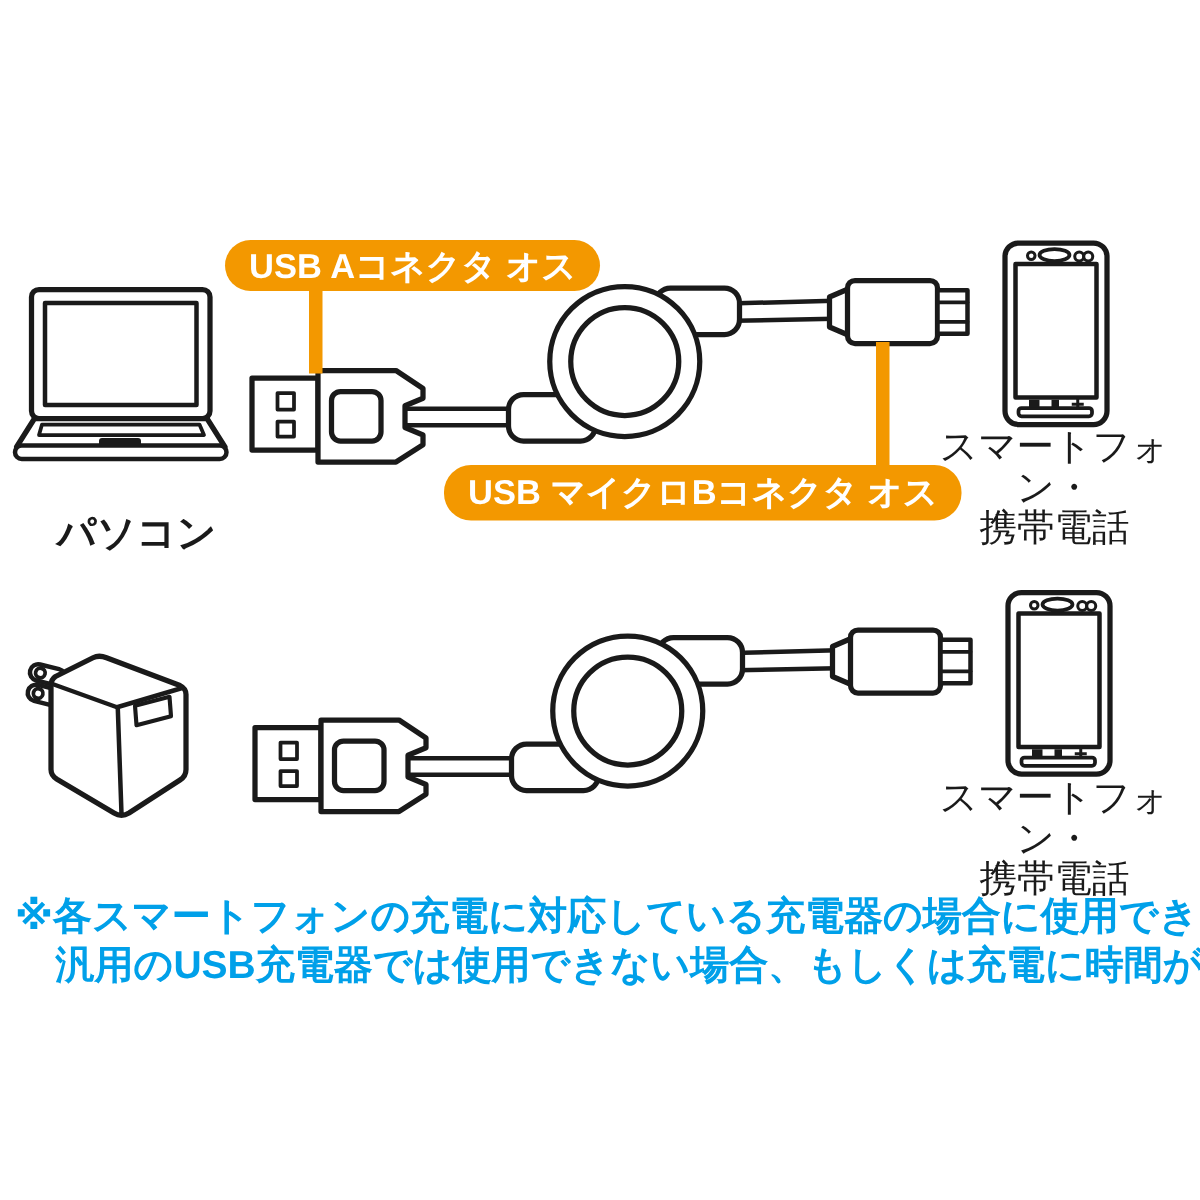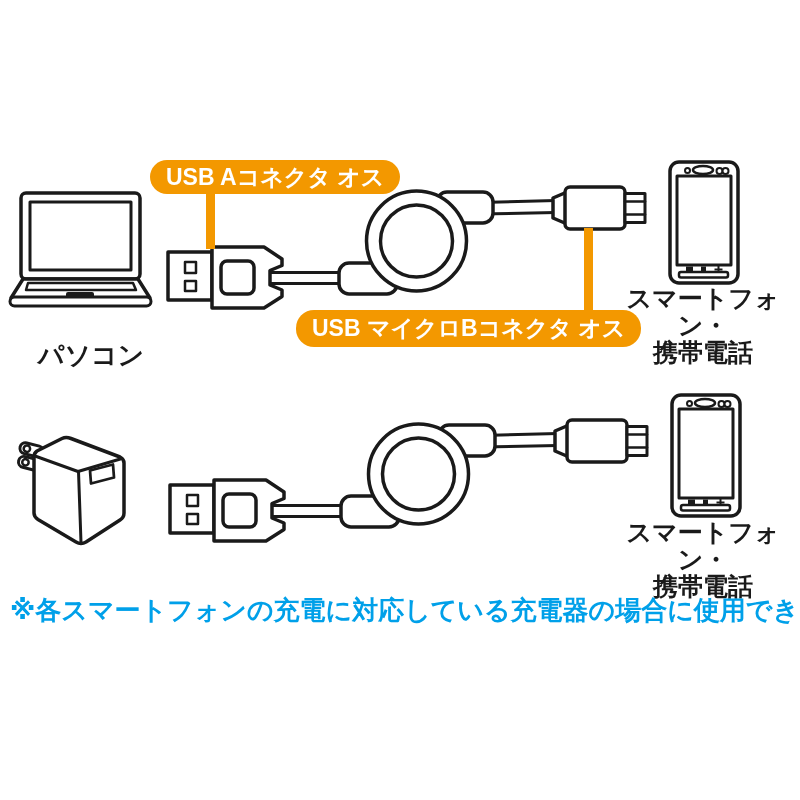--- a/index.html
+++ b/index.html
@@ -14,21 +14,21 @@
   .pill{
     position:absolute;background:#F39800;color:#fff;font-weight:bold;font-size:23px;
     height:34px;line-height:34px;border-radius:18px;padding:0 16px;white-space:nowrap;
     display:flex;align-items:center;justify-content:center;
   }
   #pill-a{left:150px;top:160px;}
   #pill-b{left:296px;top:310px;height:37px;line-height:37px;}
   .blabel{position:absolute;font-weight:bold;color:#1a1a1a;white-space:nowrap;margin-top:31px;}
   #lbl-pc{left:18px;top:307px;width:146px;text-align:center;font-size:26px;}
   .phone-label{position:absolute;left:607px;width:192px;text-align:center;
-    font-weight:bold;font-size:25px;line-height:27px;color:#1a1a1a;}
+    font-weight:normal;font-size:25px;line-height:27px;color:#1a1a1a;}
   #lbl-phone-top{top:285px;}
   #lbl-phone-bottom{top:519px;}
   #lbl-charger{left:14px;top:543px;font-size:28px;}
   #lbl-charger .mark{color:#00A0E9;}
   .footnote{
     position:absolute;left:10px;top:594px;width:786px;
     color:#00A0E9;font-weight:bold;font-size:26px;line-height:33px;white-space:nowrap;
   }
   .footnote .indent{margin-left:27px;}
 </style>
@@ -125,15 +125,16 @@
   </div>
 
 
   <div class="phone-label" id="lbl-phone-bottom">
     <div>スマートフォン・</div>
     <div>携帯電話</div>
   </div>
 
   <div class="footnote">
     <div>※各スマートフォンの充電に対応している充電器の場合に使用できます。</div>
+    <div class="indent">汎用のUSB充電器では使用できない場合、もしくは充電に時間が</div>
   </div>
 
 </div>
 
 </body></html>

